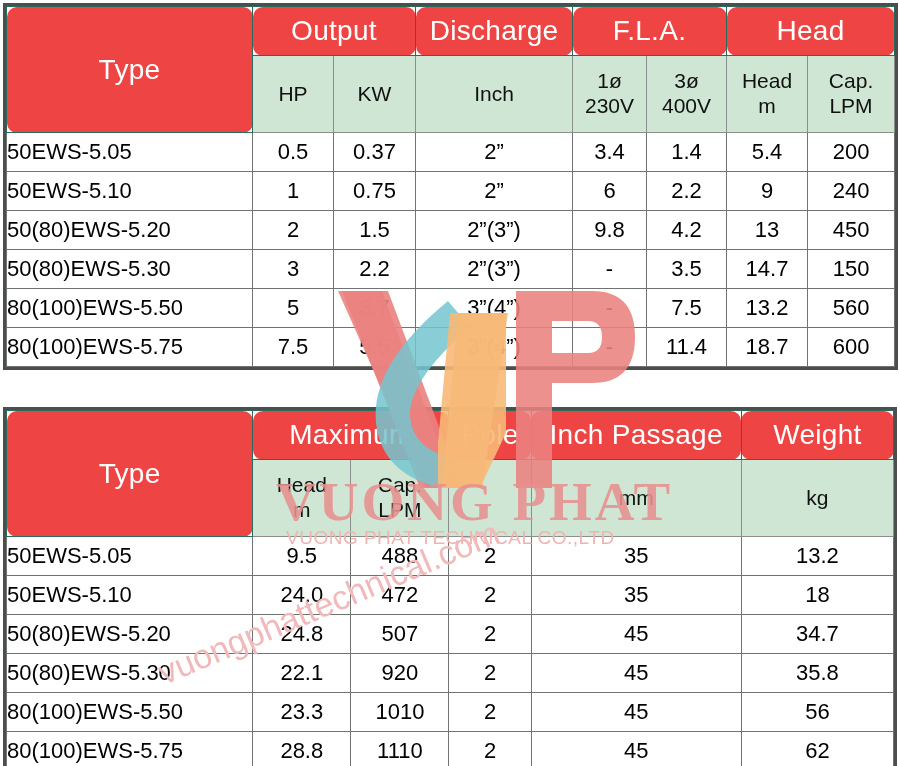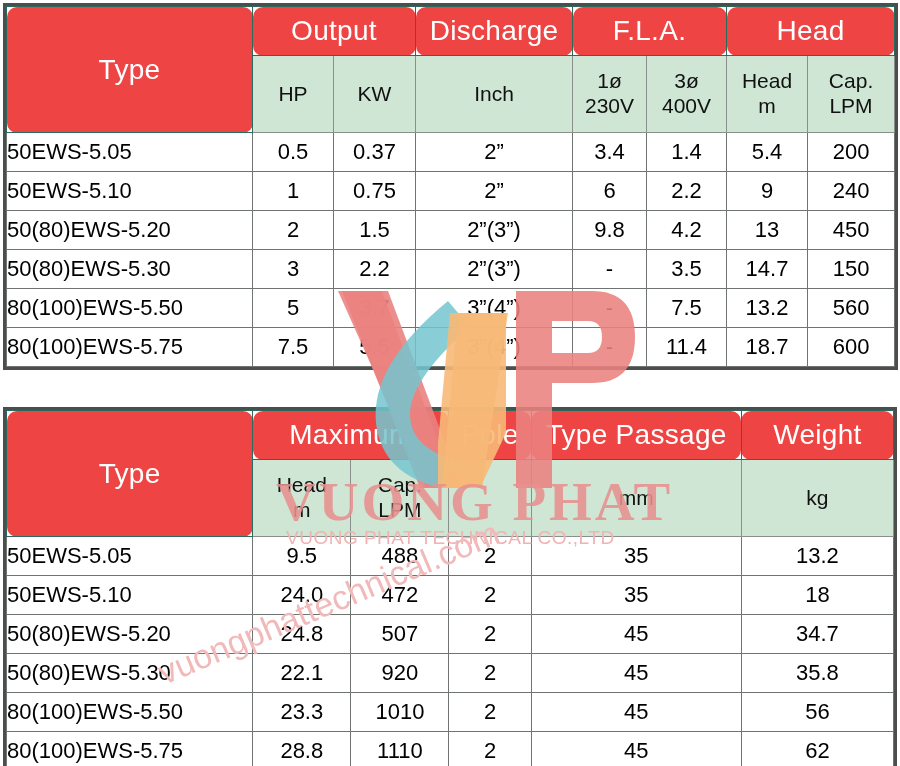--- a/index.html
+++ b/index.html
@@ -282,21 +282,21 @@
         <col style="width:98px">
       <col style="width:82px">
         <col style="width:210px">
         <col style="width:152px">
     </colgroup>
     <thead>
       <tr class="grp">
         <th rowspan="2">Type</th>
         <th colspan="2">Maximum</th>
         <th>Pole</th>
-        <th>Type Passage</th>
+        <th>Inch Passage</th>
         <th>Weight</th>
       </tr>
       <tr class="sub">
         <th>
           <span class="sub-line">Head</span>
           <span class="sub-line">m</span>
         </th>
         <th>
           <span class="sub-line">Cap.</span>
           <span class="sub-line">LPM</span>

